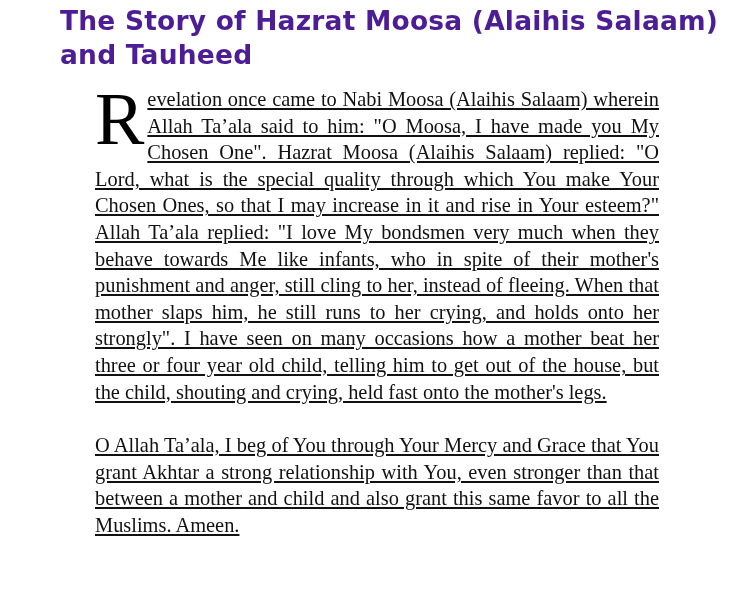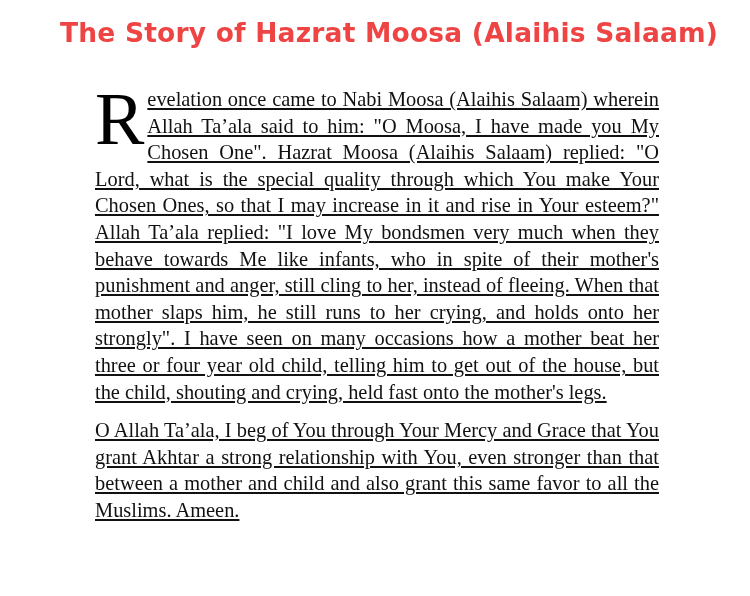--- a/index.html
+++ b/index.html
@@ -15,29 +15,29 @@
     height: 596px;
     background: #ffffff;
     overflow: hidden;
     box-sizing: border-box;
   }
 
   
   .doc-title {
     position: absolute;
     left: 60px;
-    top: 16px;
+    top: 4px;
     width: 630px;
     text-align: left;
     font-family: "DejaVu Sans", sans-serif;
     font-weight: bold;
     font-size: 26.5px;
     line-height: 34px;
     letter-spacing: 0.2px;
-    color: #ef4444;
+    color: #4c1d95;
     margin: 0;
   }
   .doc-title .tline {
     display: block;
     white-space: nowrap;
   }
 
   
   .body-block {
     position: absolute;
@@ -53,21 +53,21 @@
     color: #111111;
     text-align: justify;
     text-justify: inter-word;
     margin: 0;
     -webkit-hyphens: none;
     hyphens: none;
     text-decoration: underline;
   }
 
   .para + .para {
-    margin-top: 12px;
+    margin-top: 27px;
   }
 
   
   .para.has-dropcap::first-letter {
     float: left;
     font-family: "Liberation Serif", "DejaVu Serif", serif;
     font-size: 74px;
     line-height: 0.76;
     font-weight: normal;
     padding-top: 5px;
@@ -79,20 +79,21 @@
   
   .para { text-align-last: left; }
 </style>
 </head>
 <body>
 
 <div class="page">
 
   <h1 class="doc-title">
     <span class="tline">The Story of Hazrat Moosa (Alaihis Salaam)</span>
+    <span class="tline">and Tauheed</span>
   </h1>
 
   <div class="body-block">
     <p class="para has-dropcap">Revelation once came to Nabi Moosa (Alaihis Salaam) wherein Allah Taʼala said to him: "O Moosa, I have made you My Chosen One". Hazrat Moosa (Alaihis Salaam) replied: "O Lord, what is the special quality through which You make Your Chosen Ones, so that I may increase in it and rise in Your esteem?" Allah Taʼala replied: "I love My bondsmen very much when they behave towards Me like infants, who in spite of their mother's punishment and anger, still cling to her, instead of fleeing. When that mother slaps him, he still runs to her crying, and holds onto her strongly". I have seen on many occasions how a mother beat her three or four year old child, telling him to get out of the house, but the child, shouting and crying, held fast onto the mother's legs.</p>
     <p class="para">O Allah Taʼala, I beg of You through Your Mercy and Grace that You grant Akhtar a strong relationship with You, even stronger than that between a mother and child and also grant this same favor to all the Muslims. Ameen.</p>
   </div>
 
 </div>
 
 </body></html>

